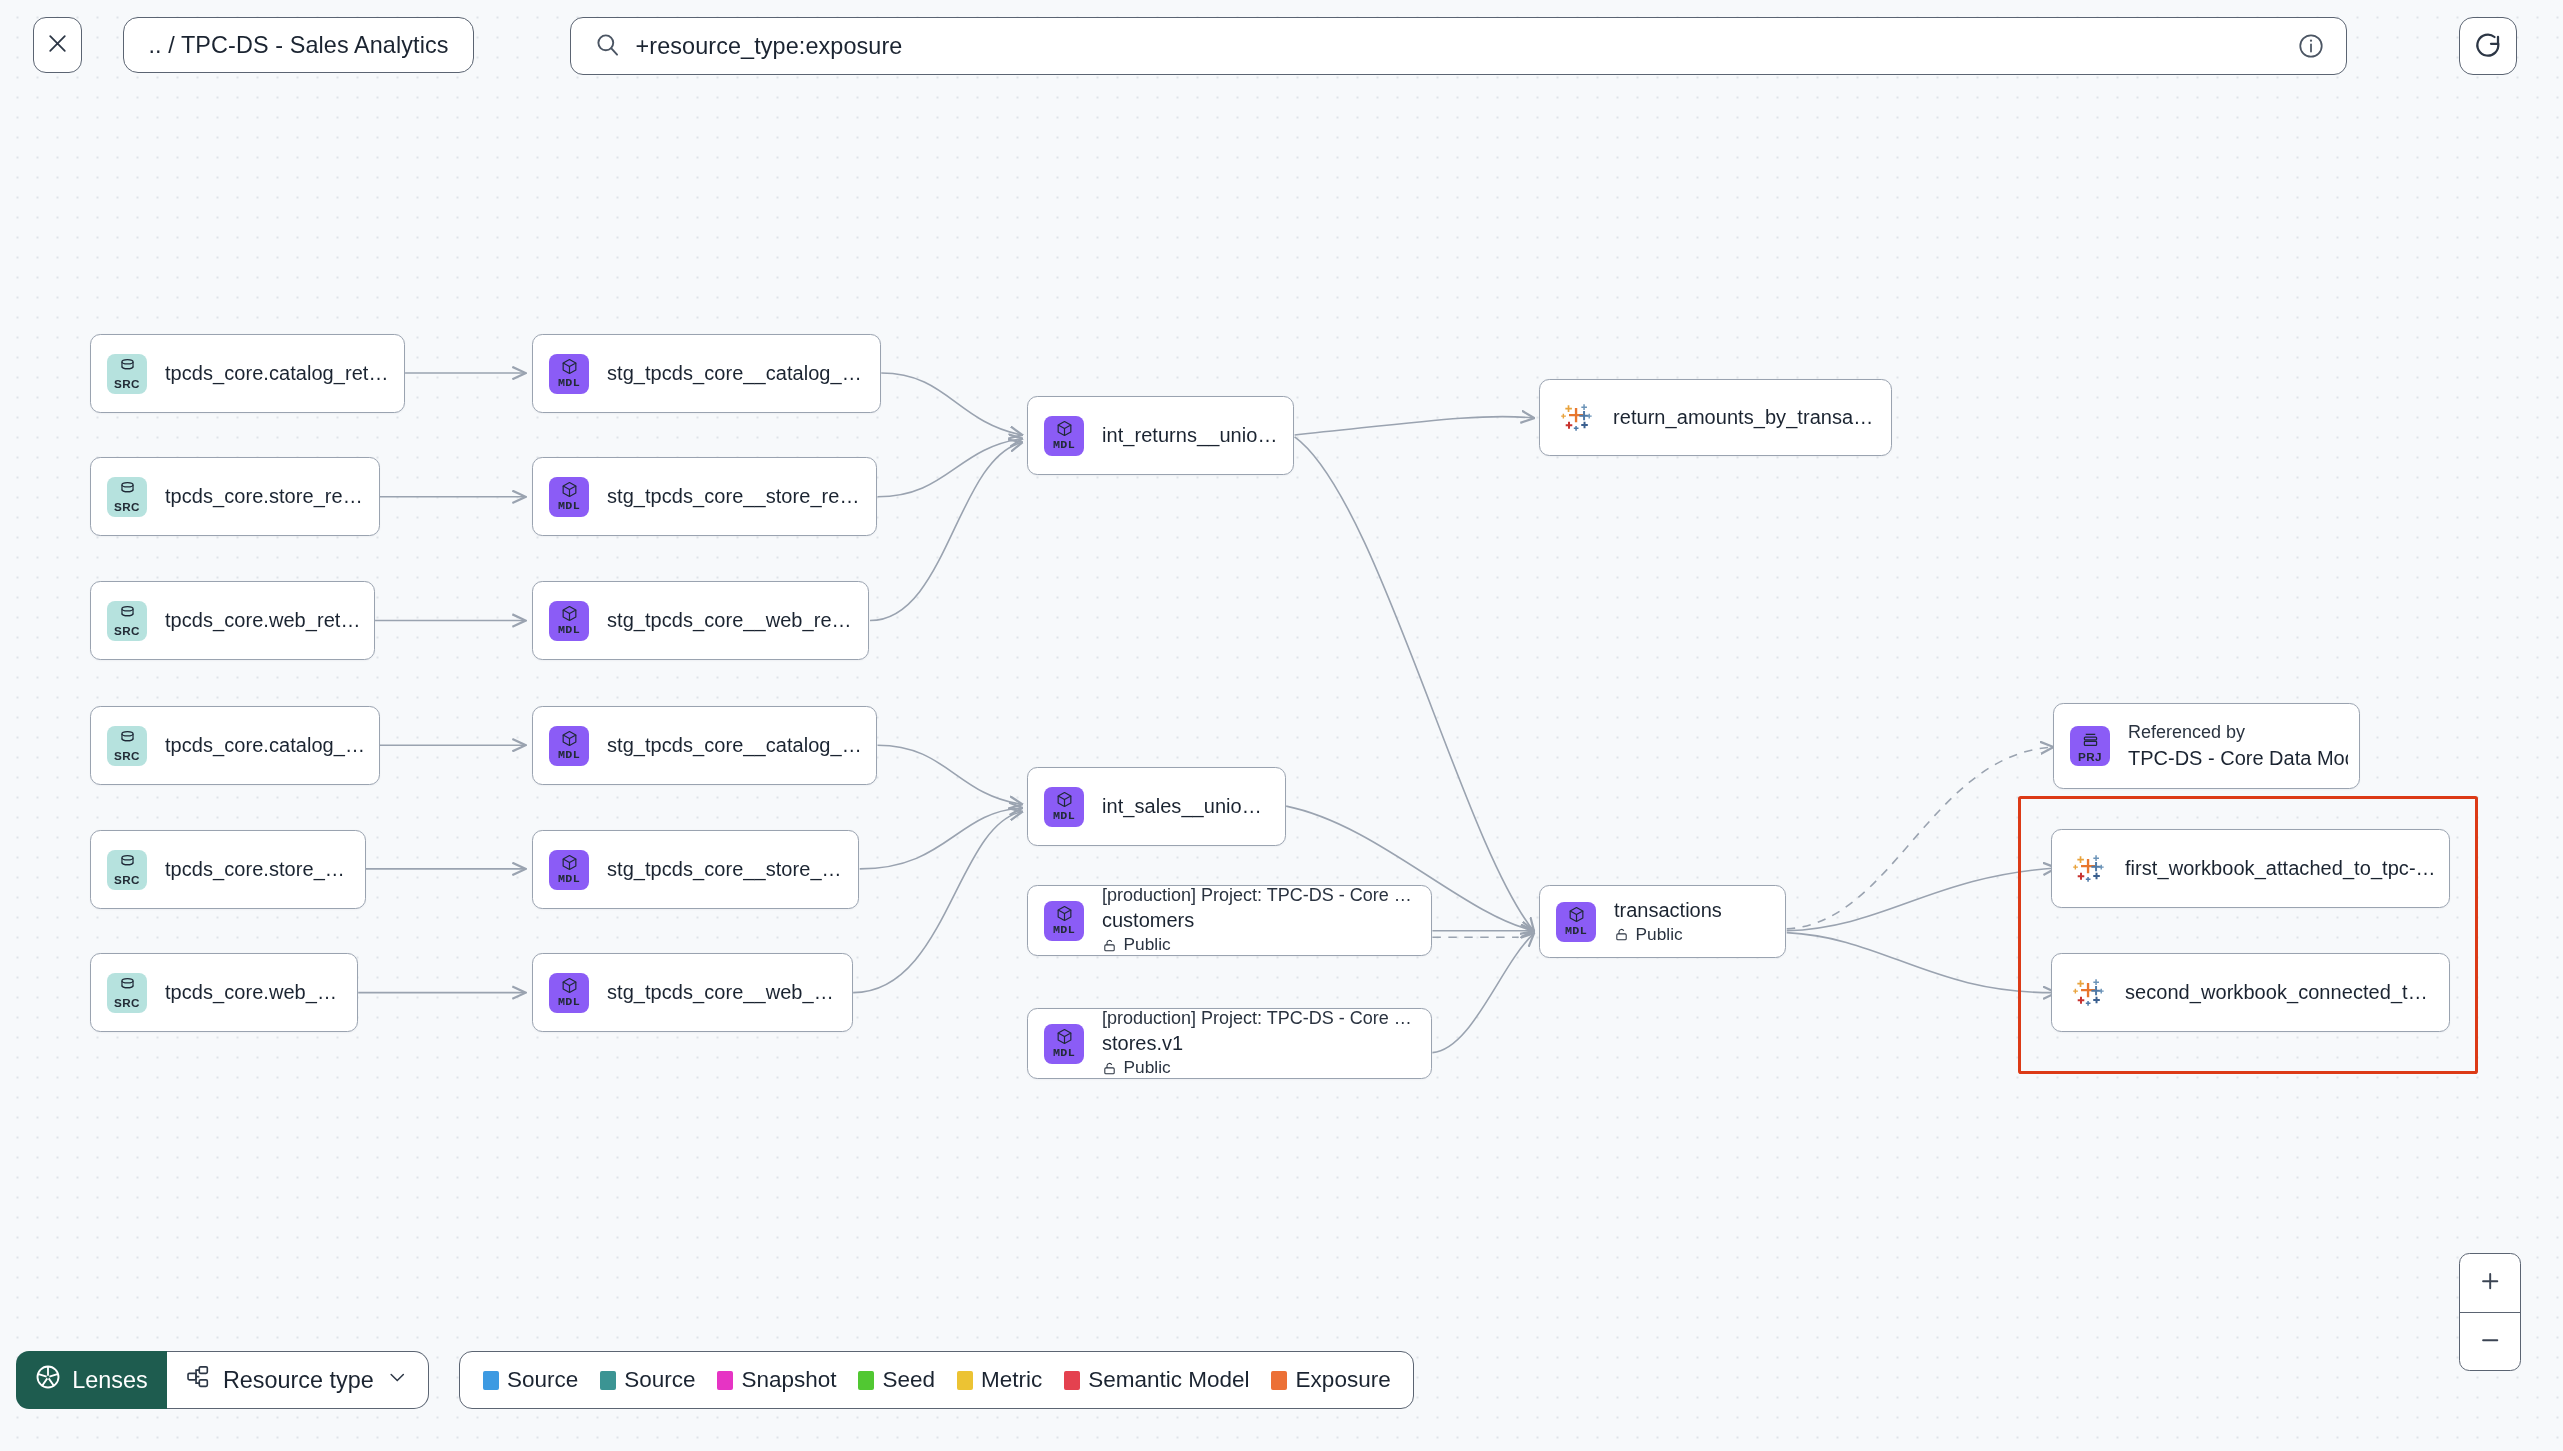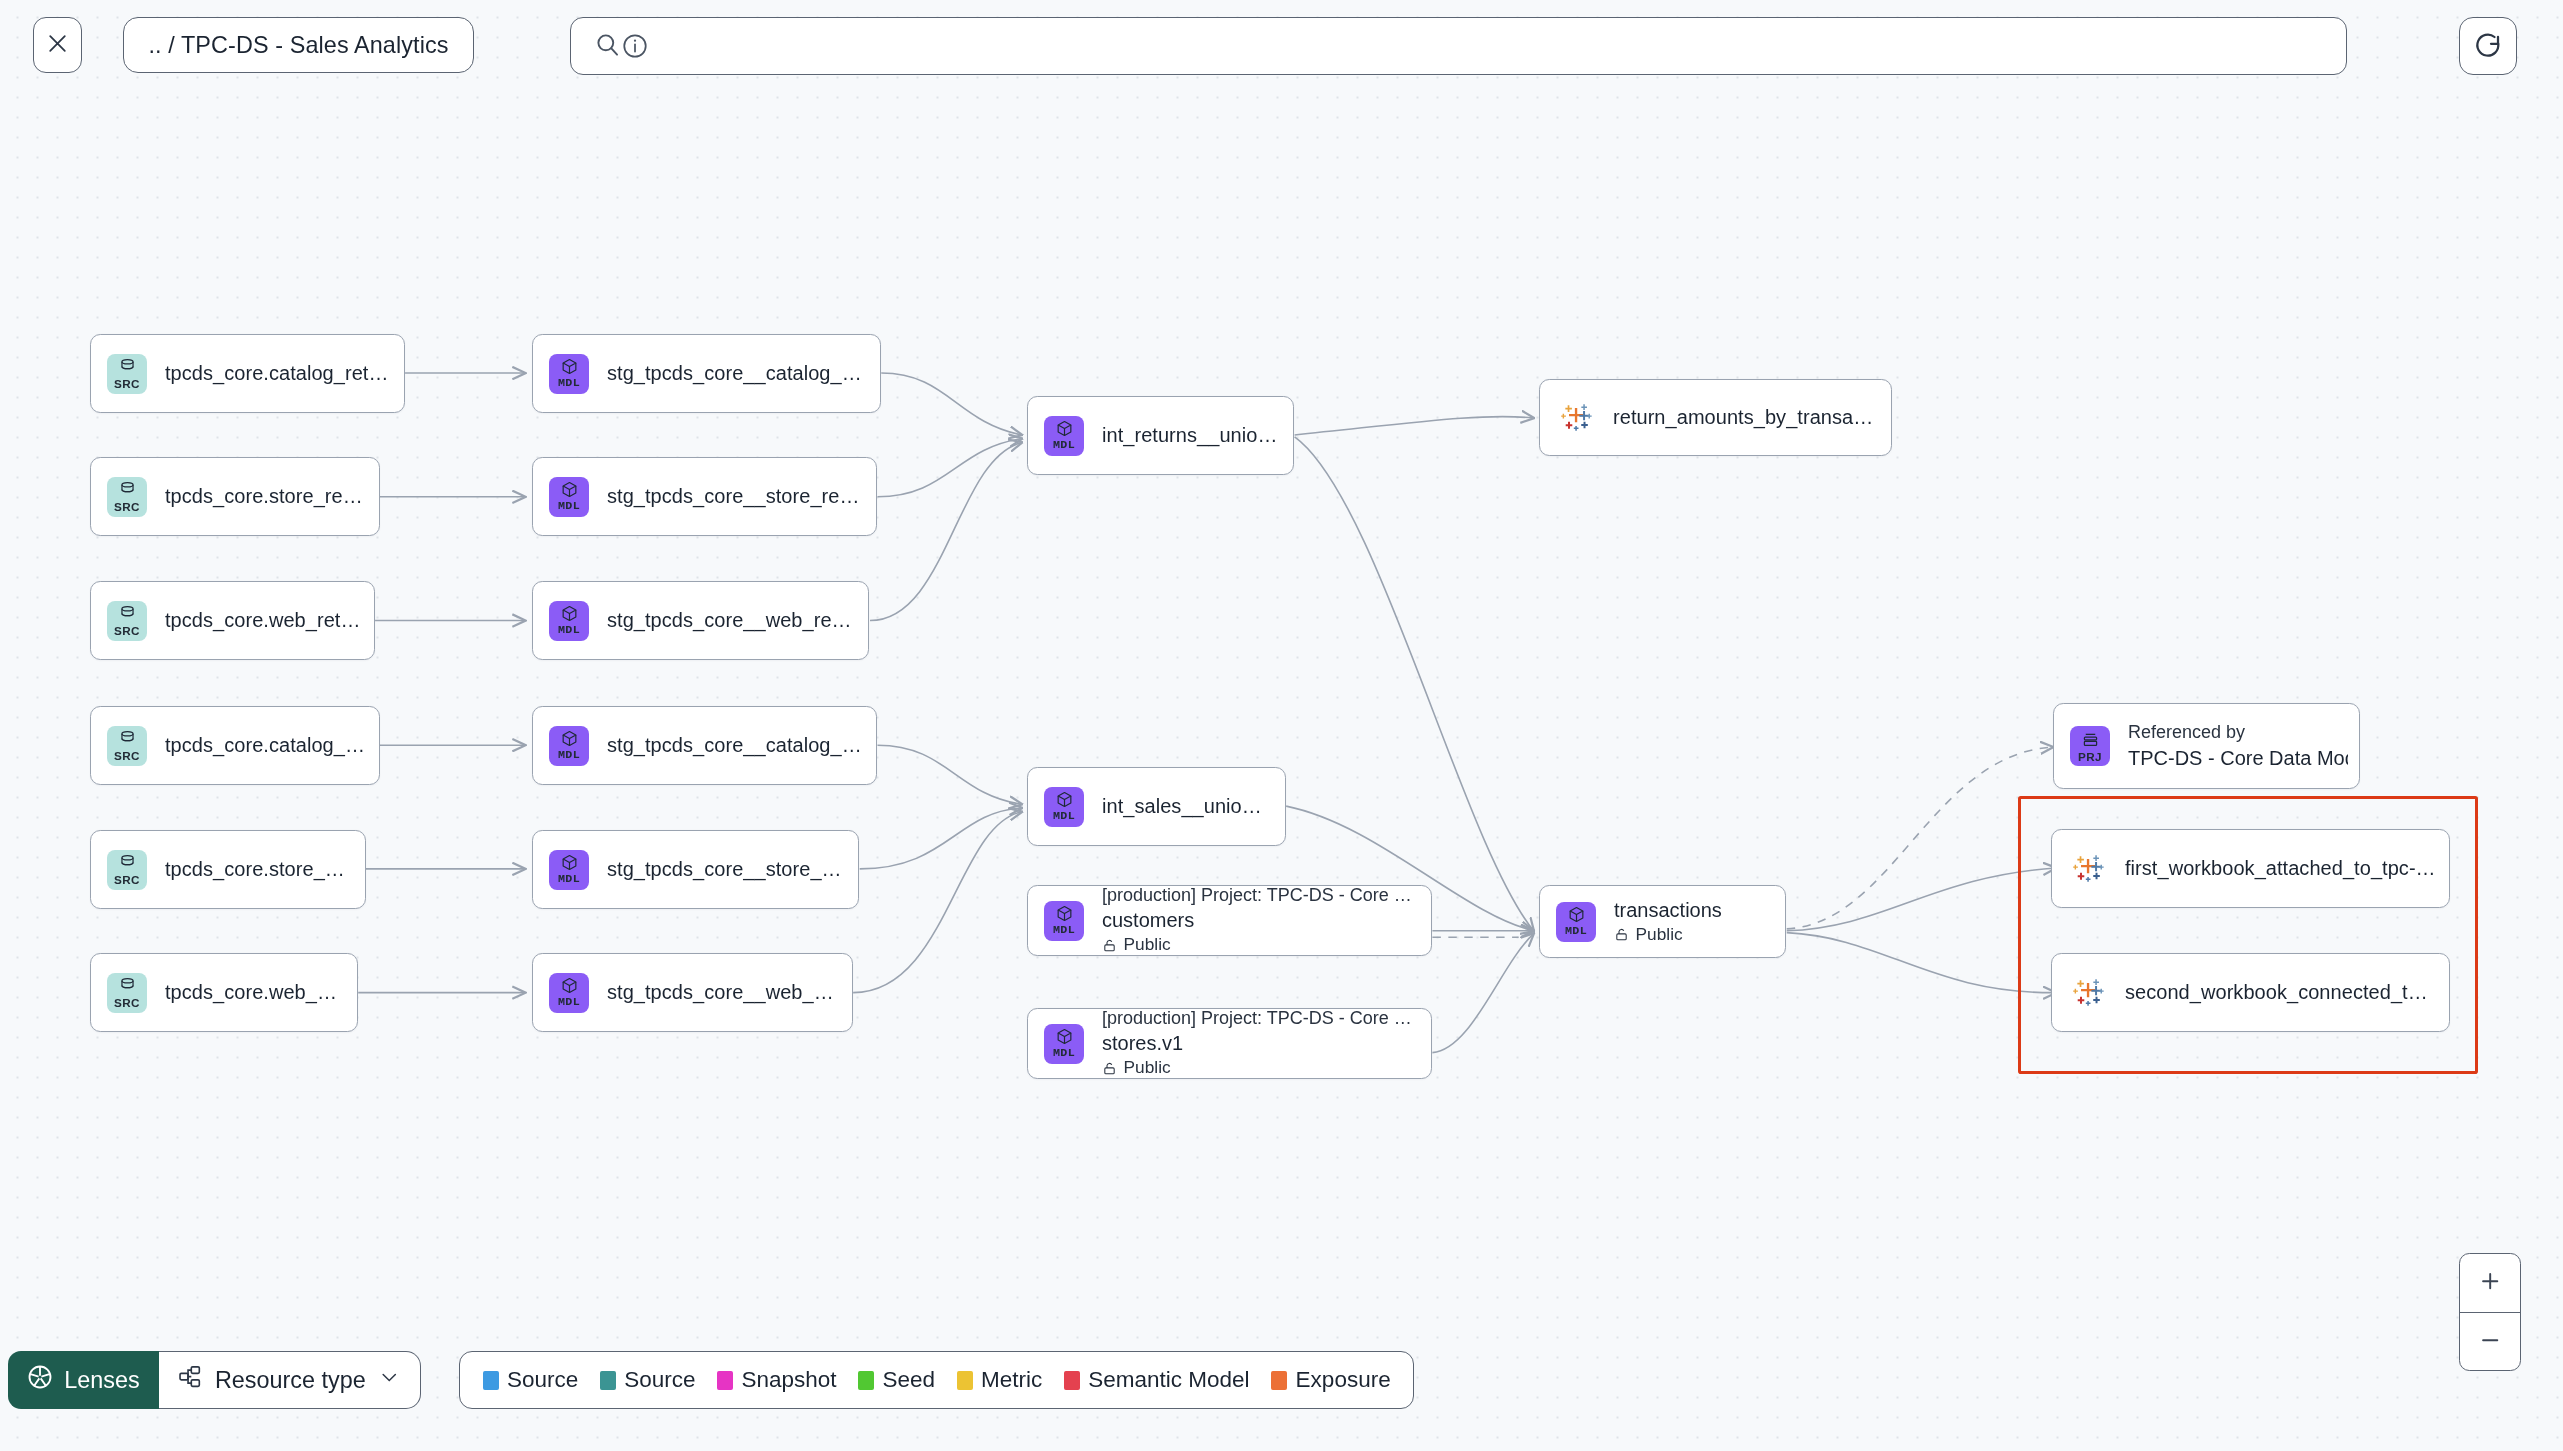--- a/index.html
+++ b/index.html
@@ -76,21 +76,21 @@
   .npub{font-size:17.3px;color:#2a3340;line-height:1.35;display:flex;align-items:center;gap:6.6px;}
   .npub svg{display:block;}
 
   
   #exposure-highlight{
     position:absolute;border:3.7px solid #dc3a16;border-radius:2.8px;
     box-sizing:border-box;z-index:15;background:transparent;
   }
 
   
-  #lenses-group{position:absolute;left:8px;top:1351px;height:42px;display:flex;z-index:40;}
+  #lenses-group{position:absolute;left:16px;top:1351px;height:42px;display:flex;z-index:40;}
   #lenses-btn{
     background:#1e5c4f;color:#fff;border-radius:13px 0 0 13px;
     display:flex;align-items:center;gap:10.3px;padding:0 19px 0 18px;
     font-size:23.4px;height:58px;box-sizing:border-box;
   }
   #resource-type-btn{
     background:#fff;border:1.5px solid #5b6472;border-left:none;
     border-radius:0 15px 15px 0;display:flex;align-items:center;gap:12.2px;
     padding:0 19.7px 0 18px;height:58px;box-sizing:border-box;font-size:23.4px;color:#1b2431;
   }
@@ -180,20 +180,21 @@
       <span>.. / TPC-DS - Sales Analytics</span>
     </div>
 
     <div id="search-box">
       <span>
         <svg width="27" height="27" viewBox="0 0 24 24" fill="none" stroke="#4b5563" stroke-width="1.7" stroke-linecap="round">
           <circle cx="10.5" cy="10.5" r="6.6"></circle>
             <path d="M15.4 15.4 L20.5 21"></path>
         </svg>
       </span>
+      <input id="search-input" type="text" value="+resource_type:exposure" style="">
       <span id="info-btn">
         <svg width="28" height="28" viewBox="0 0 24 24" fill="none" stroke="#4b5563" stroke-width="1.5">
           <circle cx="12" cy="12" r="9.2"></circle>
           <circle cx="12" cy="7.4" r="0.95" fill="#4b5563" stroke="none"></circle>
           <path d="M12 10.6 L12 16.8" stroke-linecap="round"></path>
         </svg>
       </span>
     </div>
 
     <div class="tb-btn" id="refresh-btn">

